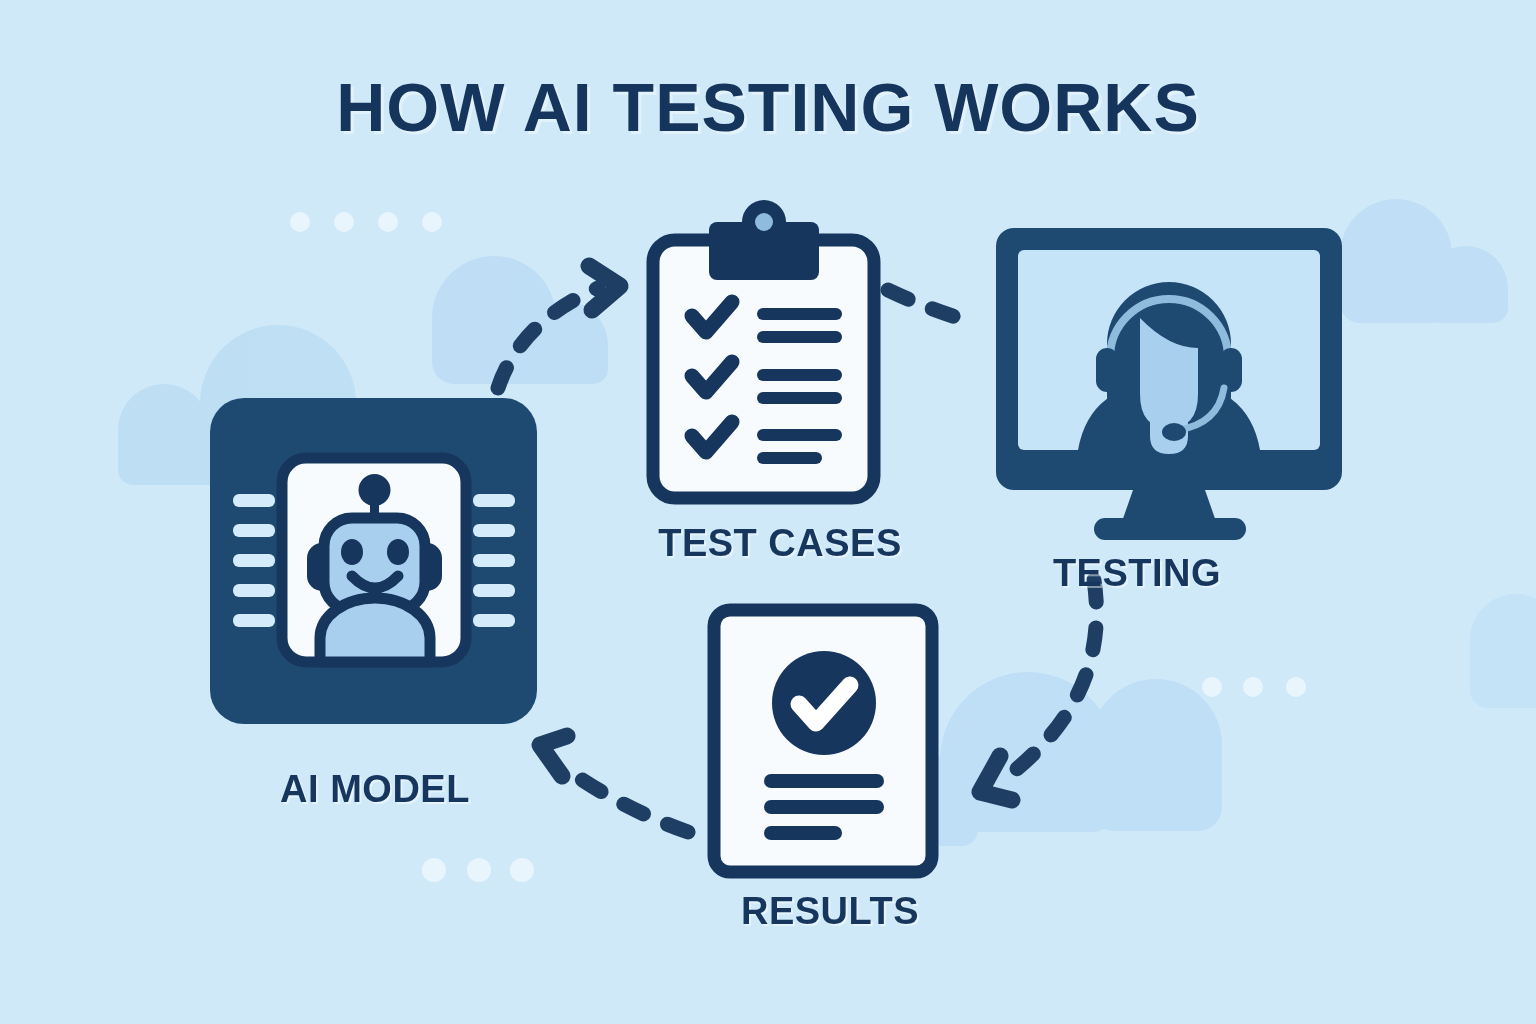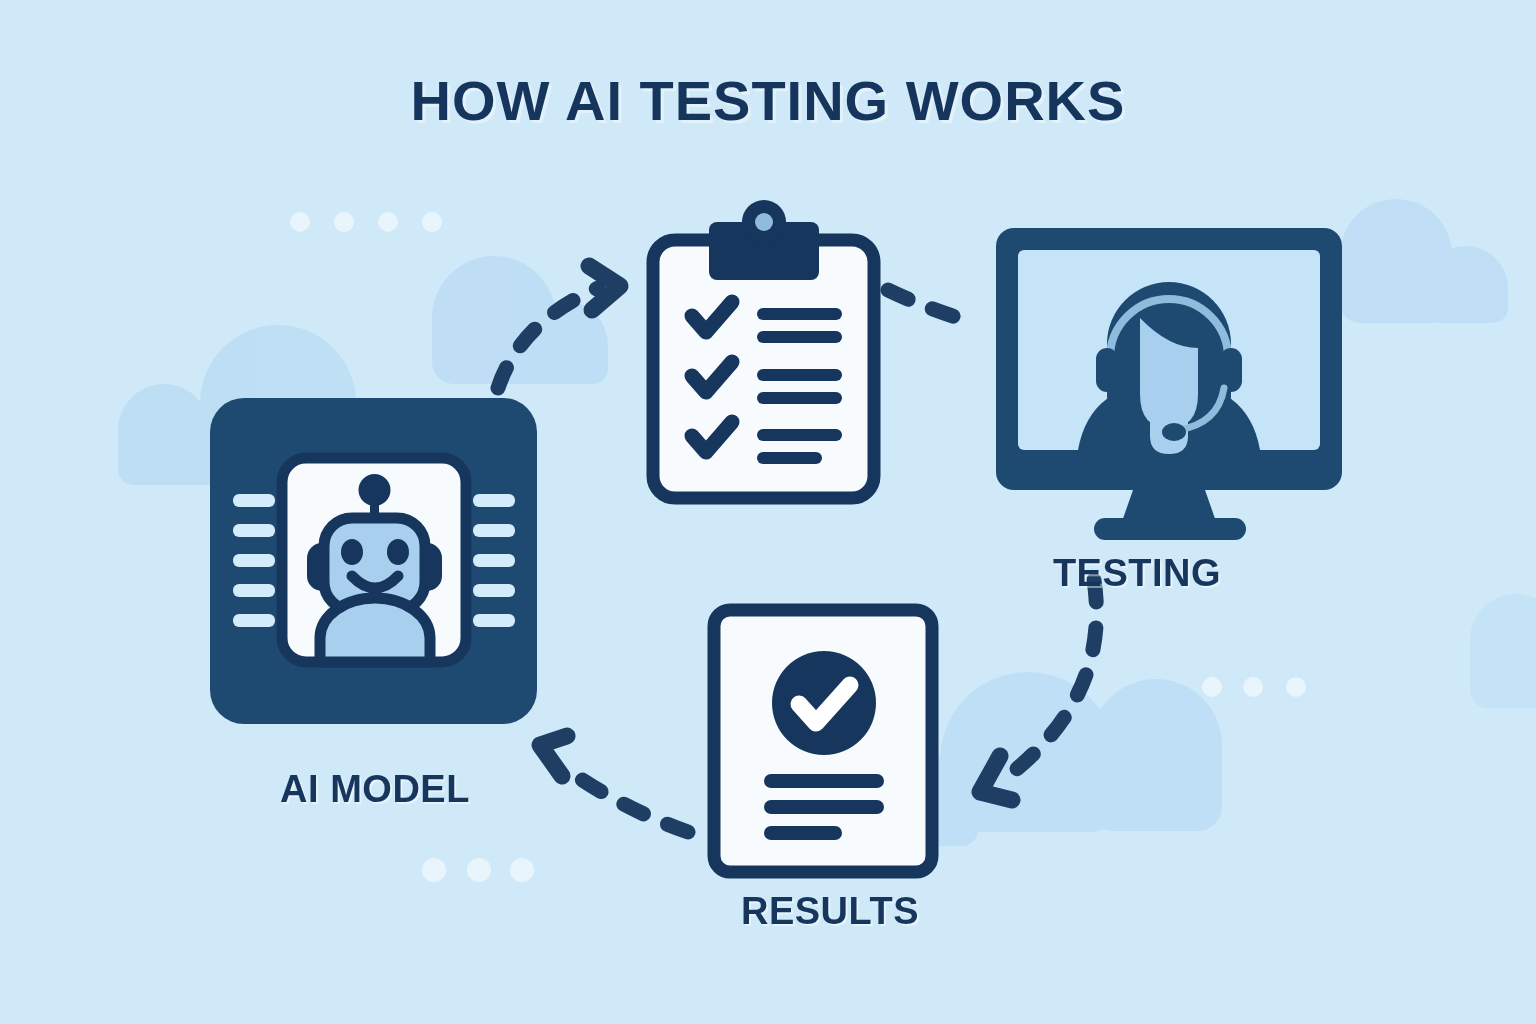--- a/index.html
+++ b/index.html
@@ -37,21 +37,21 @@
     text-shadow: 2px 2px 0 rgba(255,255,255,0.45);
   }
   #page-title {
     position: absolute;
     left: 0;
     top: 68px;
     width: 1536px;
     text-align: center;
     font-family: "Liberation Sans", sans-serif;
     font-weight: bold;
-    font-size: 56px;
+    font-size: 68px;
     letter-spacing: 1px;
     color: #16355c;
     text-shadow: 3px 3px 0 rgba(255,255,255,0.4);
   }
   .node-label {
     font-size: 38px;
   }
   #label-ai-model  { left: 200px; top: 768px; width: 350px; }
   #label-test-cases{ left: 615px; top: 522px; width: 330px; }
   #label-testing   { left: 1007px; top: 552px; width: 260px; }
@@ -233,16 +233,17 @@
     <g fill="none" stroke="#1e3f63" stroke-width="17" stroke-linecap="round" stroke-linejoin="round">
       <polyline points="589,266 620,286 592,310"></polyline>
       <polyline points="1000,756 980,792 1012,800"></polyline>
       <polyline points="562,776 540,745 567,736"></polyline>
     </g>
   </svg>
 
   <div id="page-title">HOW AI TESTING WORKS</div>
 
   <div class="label node-label" id="label-ai-model">AI MODEL</div>
+  <div class="label node-label" id="label-test-cases">TEST CASES</div>
   <div class="label node-label" id="label-testing">TESTING</div>
   <div class="label node-label" id="label-results">RESULTS</div>
 
 </div>
 
 </body></html>

